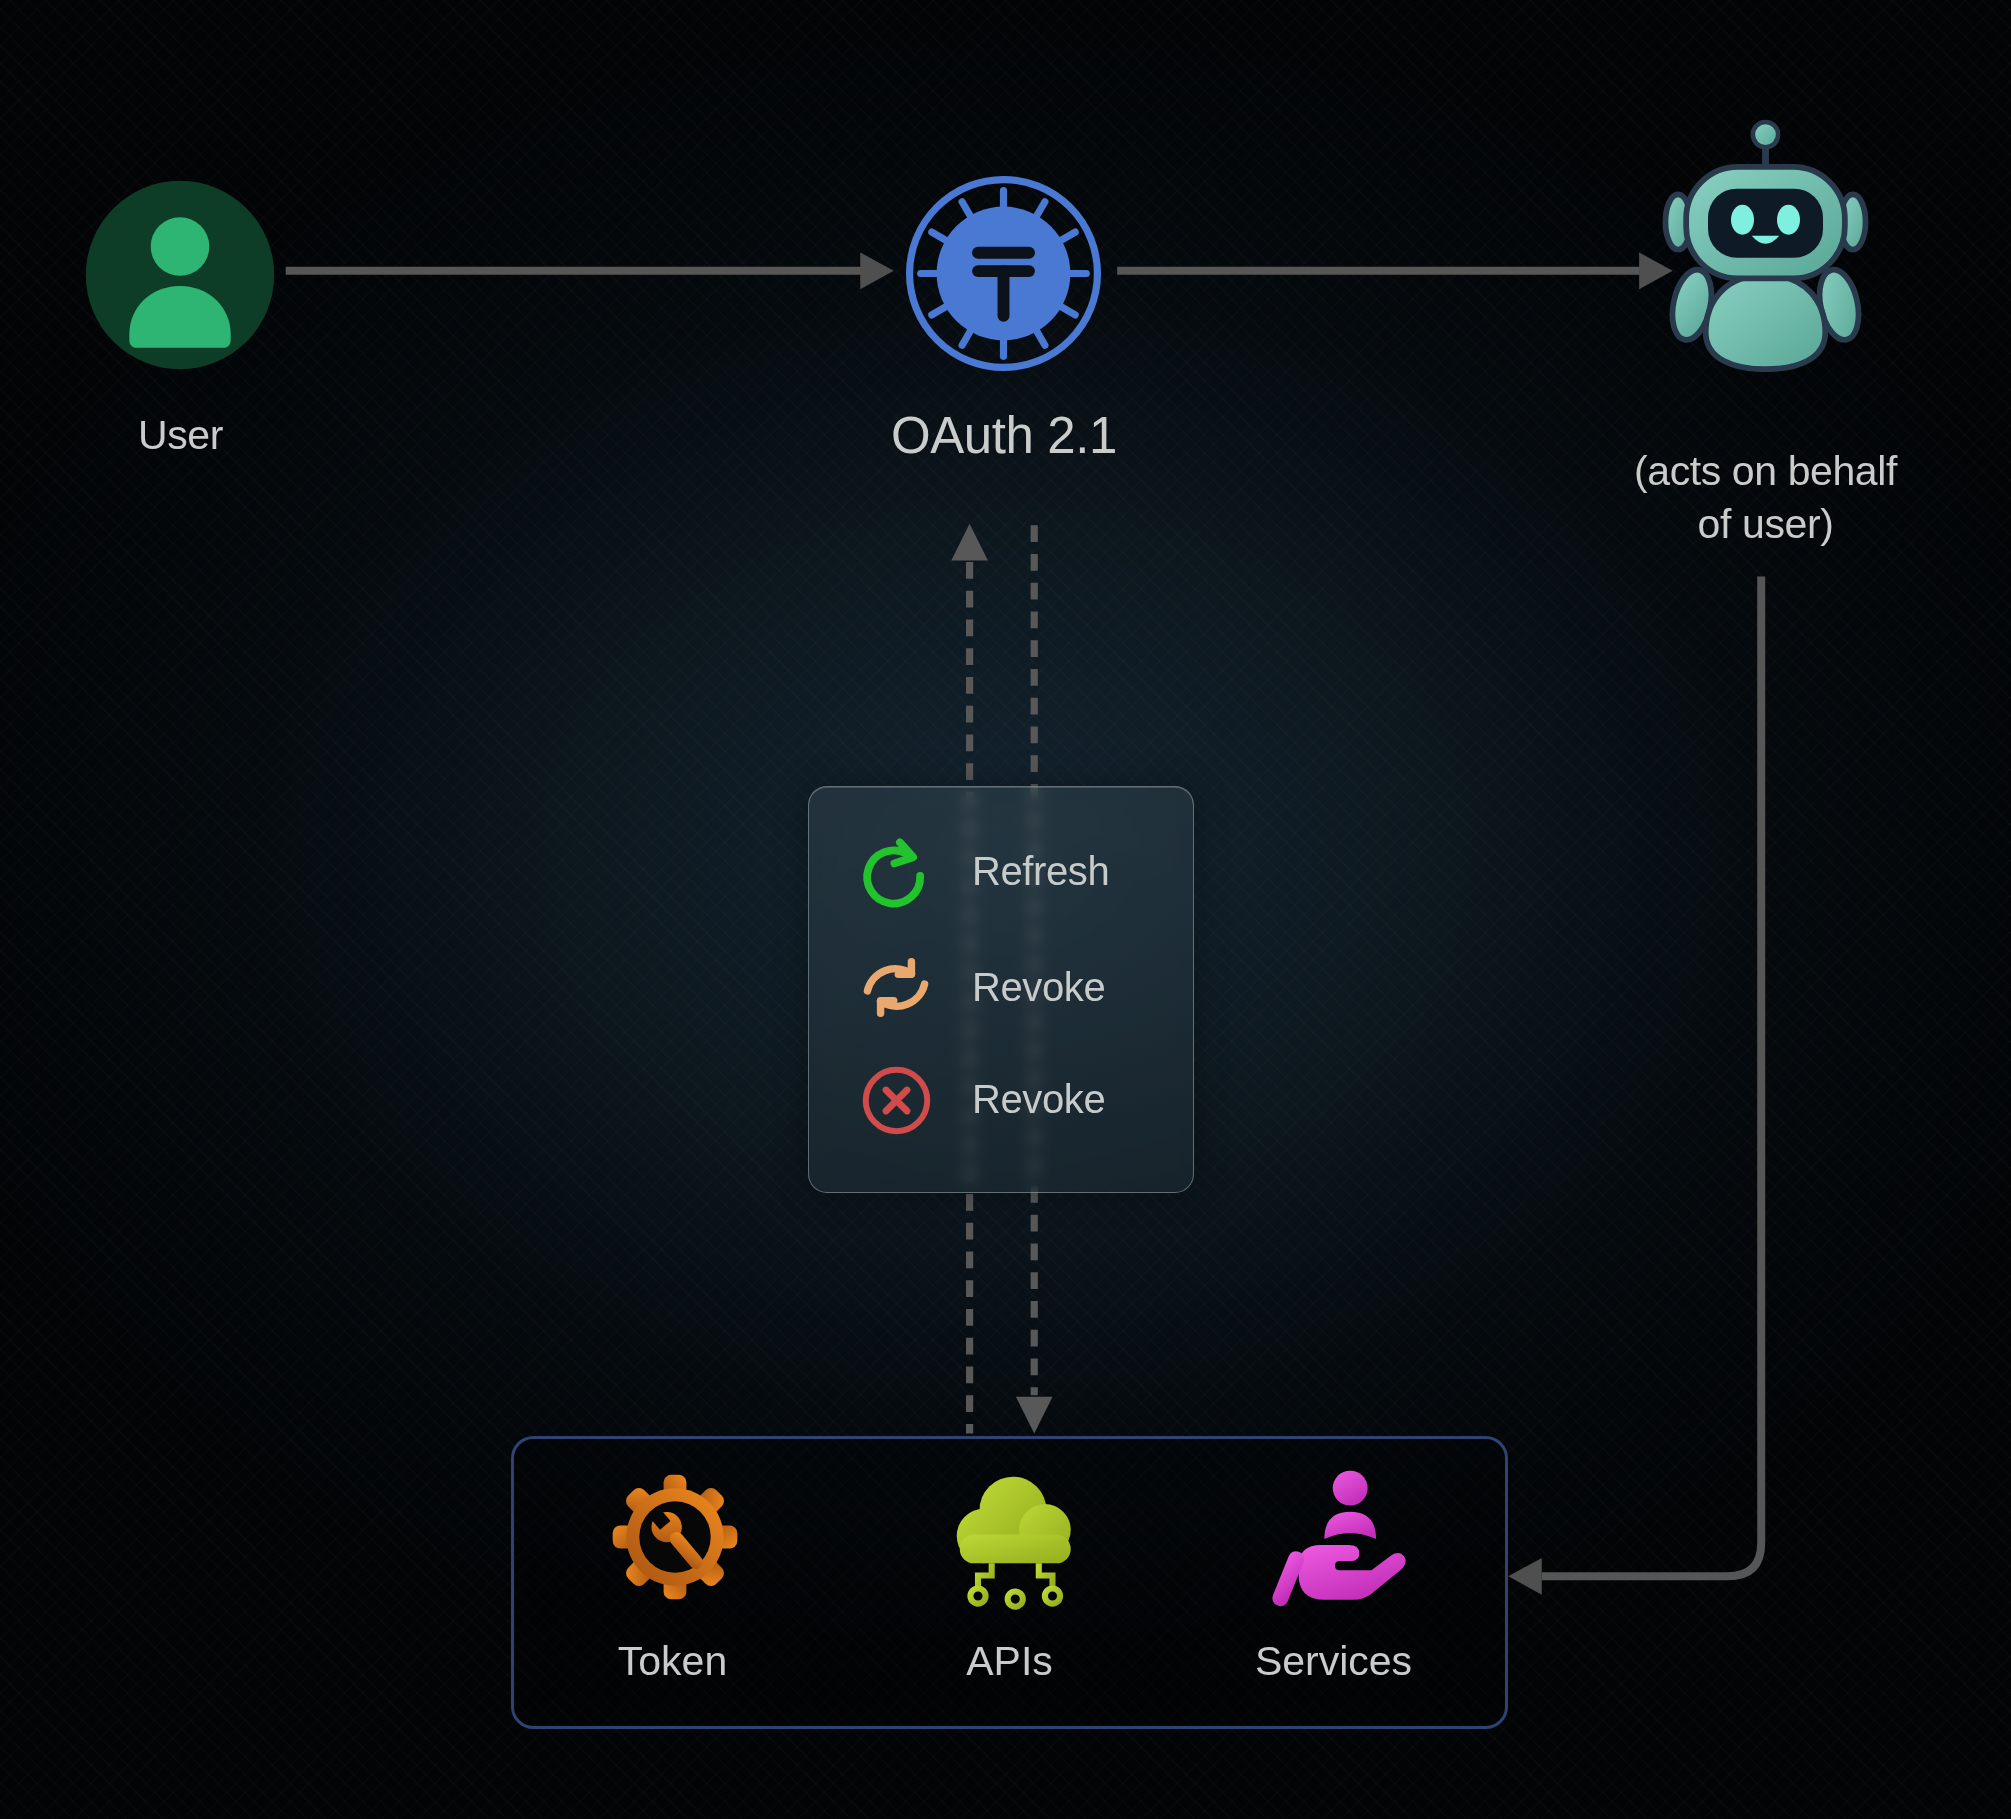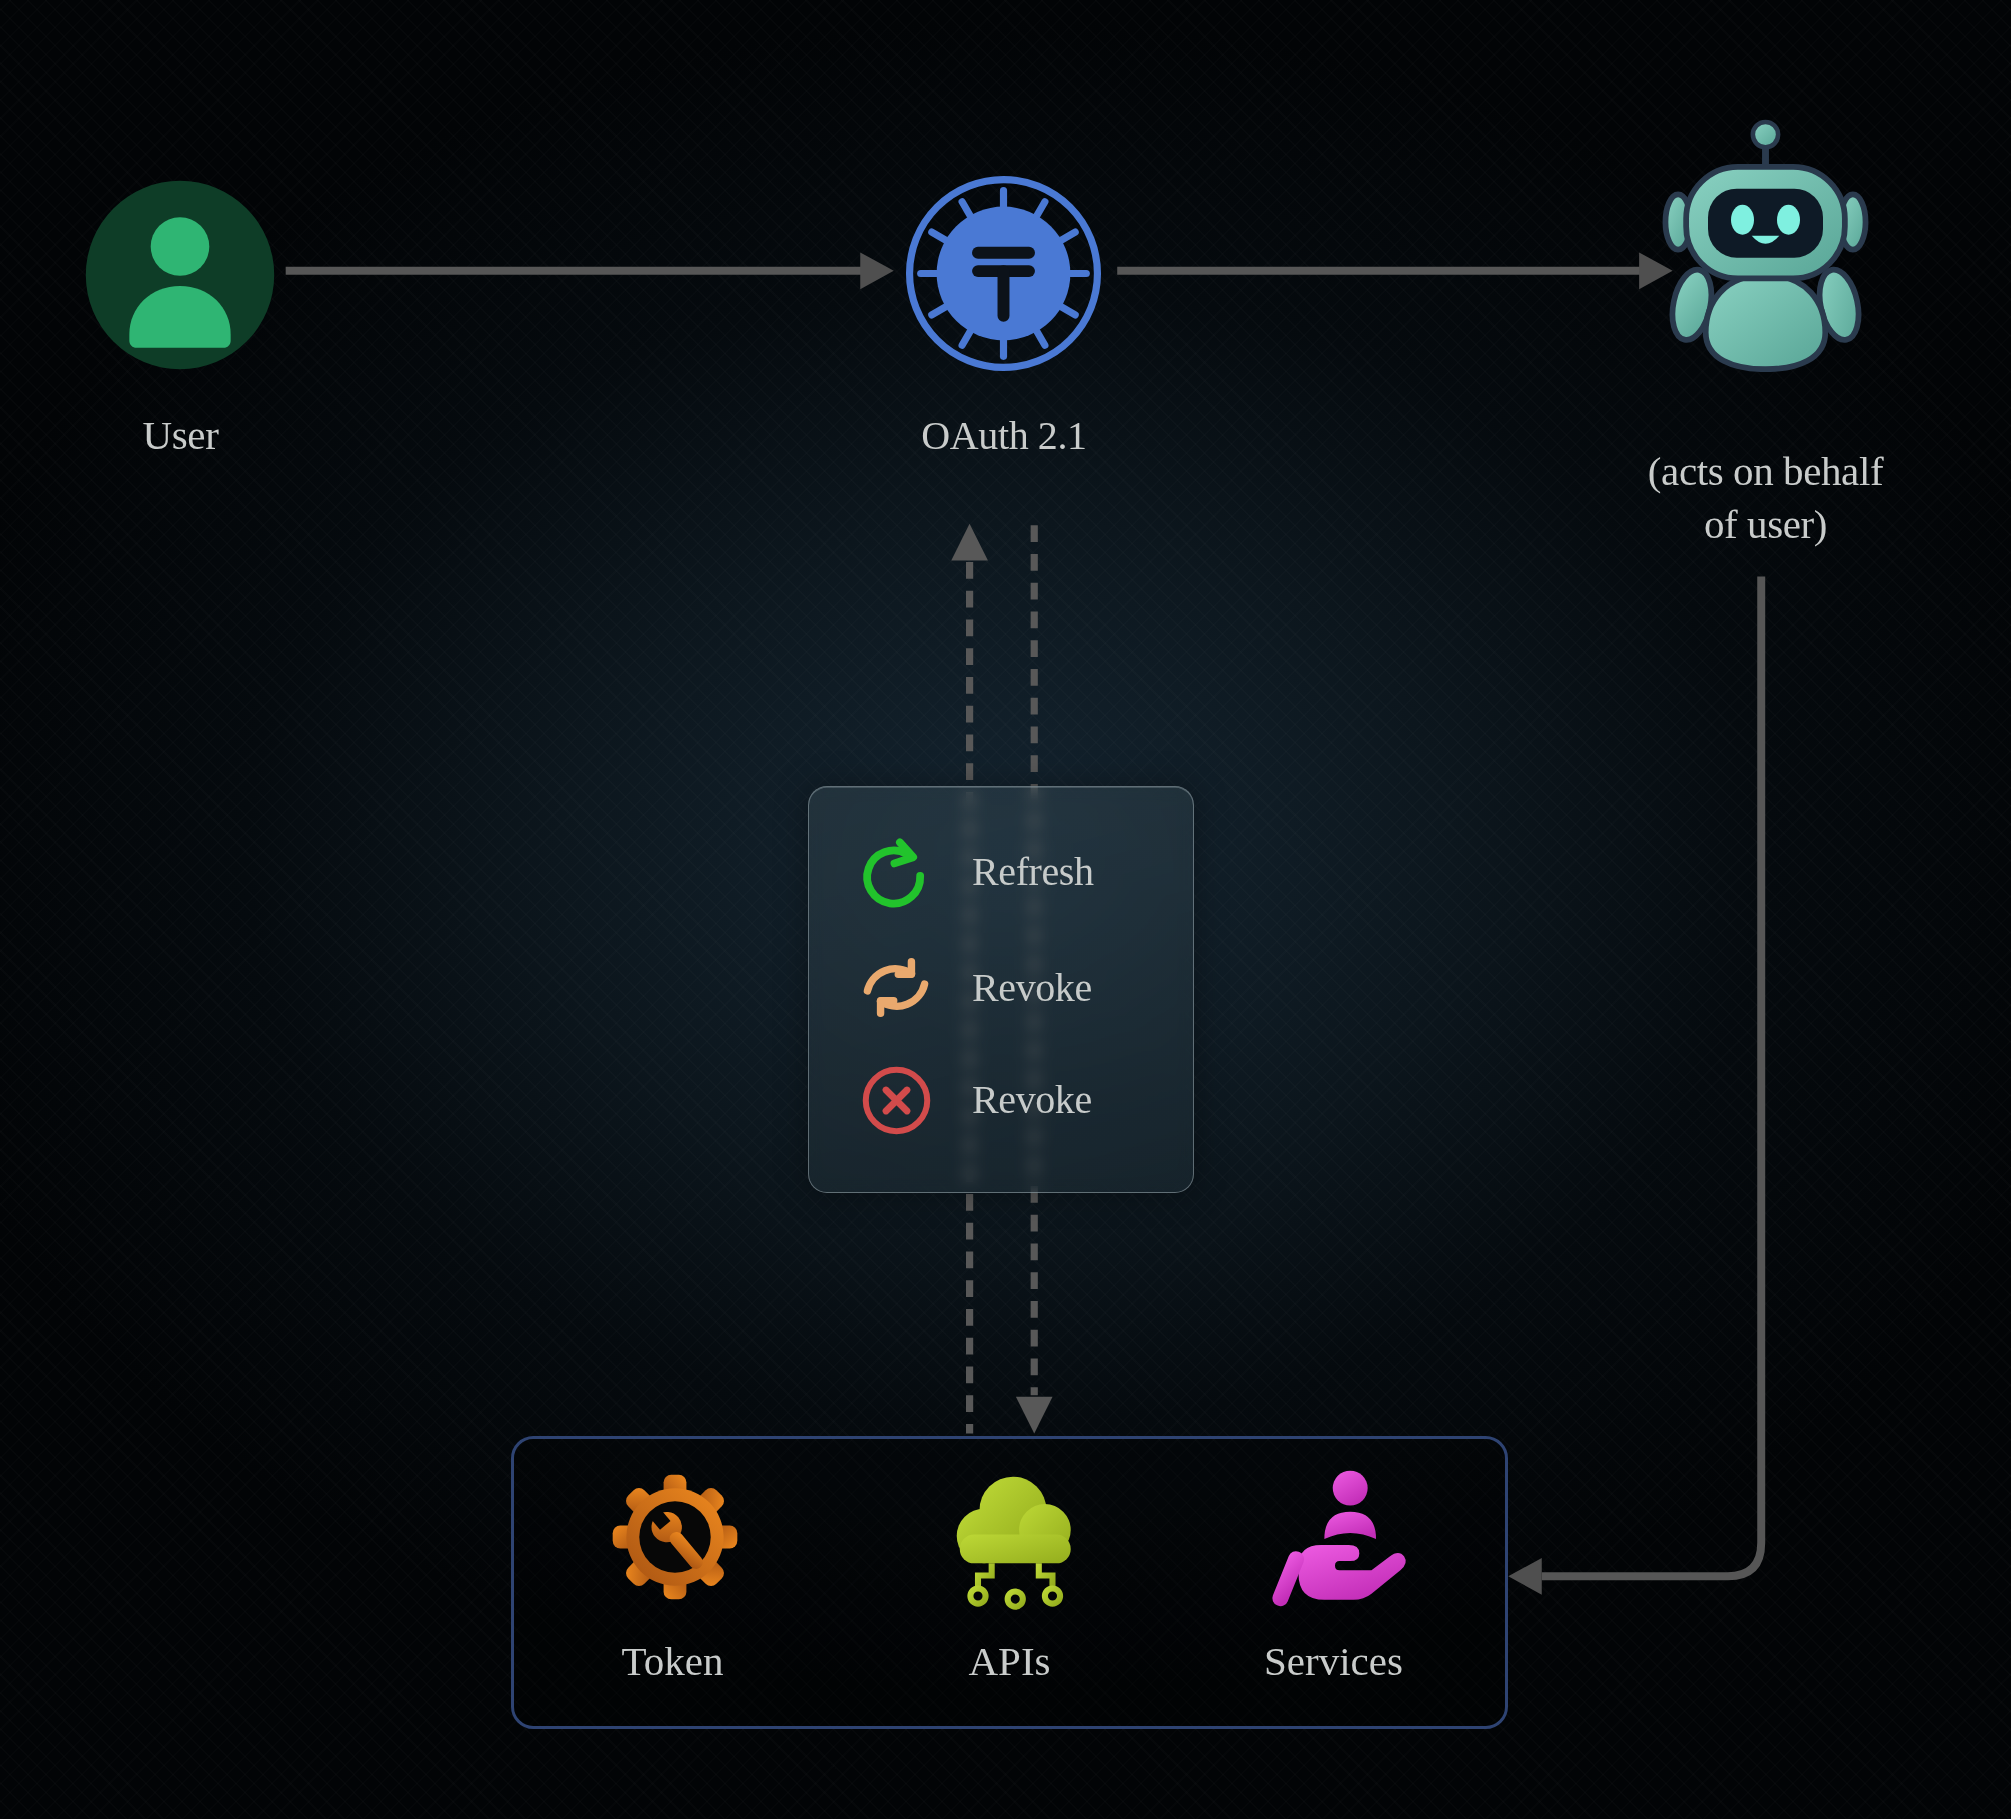--- a/index.html
+++ b/index.html
@@ -1,35 +1,35 @@
 <!DOCTYPE html>
 <html style="font-size:12.8px"><head>
 <meta charset="utf-8">
 <style>
   html,body{margin:0;padding:0;background:#000;}
   #stage{
     position:relative; width:2011px; height:1820px; overflow:hidden;
     background:
       radial-gradient(1117px 838px at 50% 47%, #142430 0%, #0c161d 40%, #050a0e 68%, #020406 100%);
-    font-family:Liberation Serif, serif;
+    font-family:Liberation Sans, sans-serif;
     color:#c9cccb;
   }
   #stage::before{ 
     content:""; position:absolute; inset:0; pointer-events:none;
     background:
       repeating-linear-gradient(45deg, rgba(255,255,255,0.014) 0 1.6px, transparent 1.6px 12.8px),
       repeating-linear-gradient(-45deg, rgba(255,255,255,0.010) 0 1.6px, transparent 1.6px 12.8px);
   }
   .abs{position:absolute;}
   .label{
     position:absolute; text-align:center; color:#c9cccb;
     letter-spacing:-0.4px; white-space:nowrap;
   }
   .node-label{font-size:41px; line-height:53px;}
-  .token-label{font-size:40px; line-height:57px;}
+  .token-label{font-size:51px; line-height:57px;}
   .panel{
     position:absolute; left:808px; top:786px; width:384px; height:405px;
     border-radius:19px;
     background:linear-gradient(165deg, rgba(96,122,132,0.22), rgba(38,56,66,0.40));
     border:1.6px solid rgba(165,180,185,0.50);
     box-shadow:inset 0 0.8px 0 rgba(220,235,238,0.25), 0 0 32px rgba(0,0,0,0.35);
     backdrop-filter:blur(7.2px);
   }
   .lc-icon{position:absolute; width:80px; height:80px; display:flex; align-items:center; justify-content:center;}
   .lc-label{position:absolute; left:972px; font-size:40px; line-height:45px; color:#c7cbca; letter-spacing:-0.4px;}

